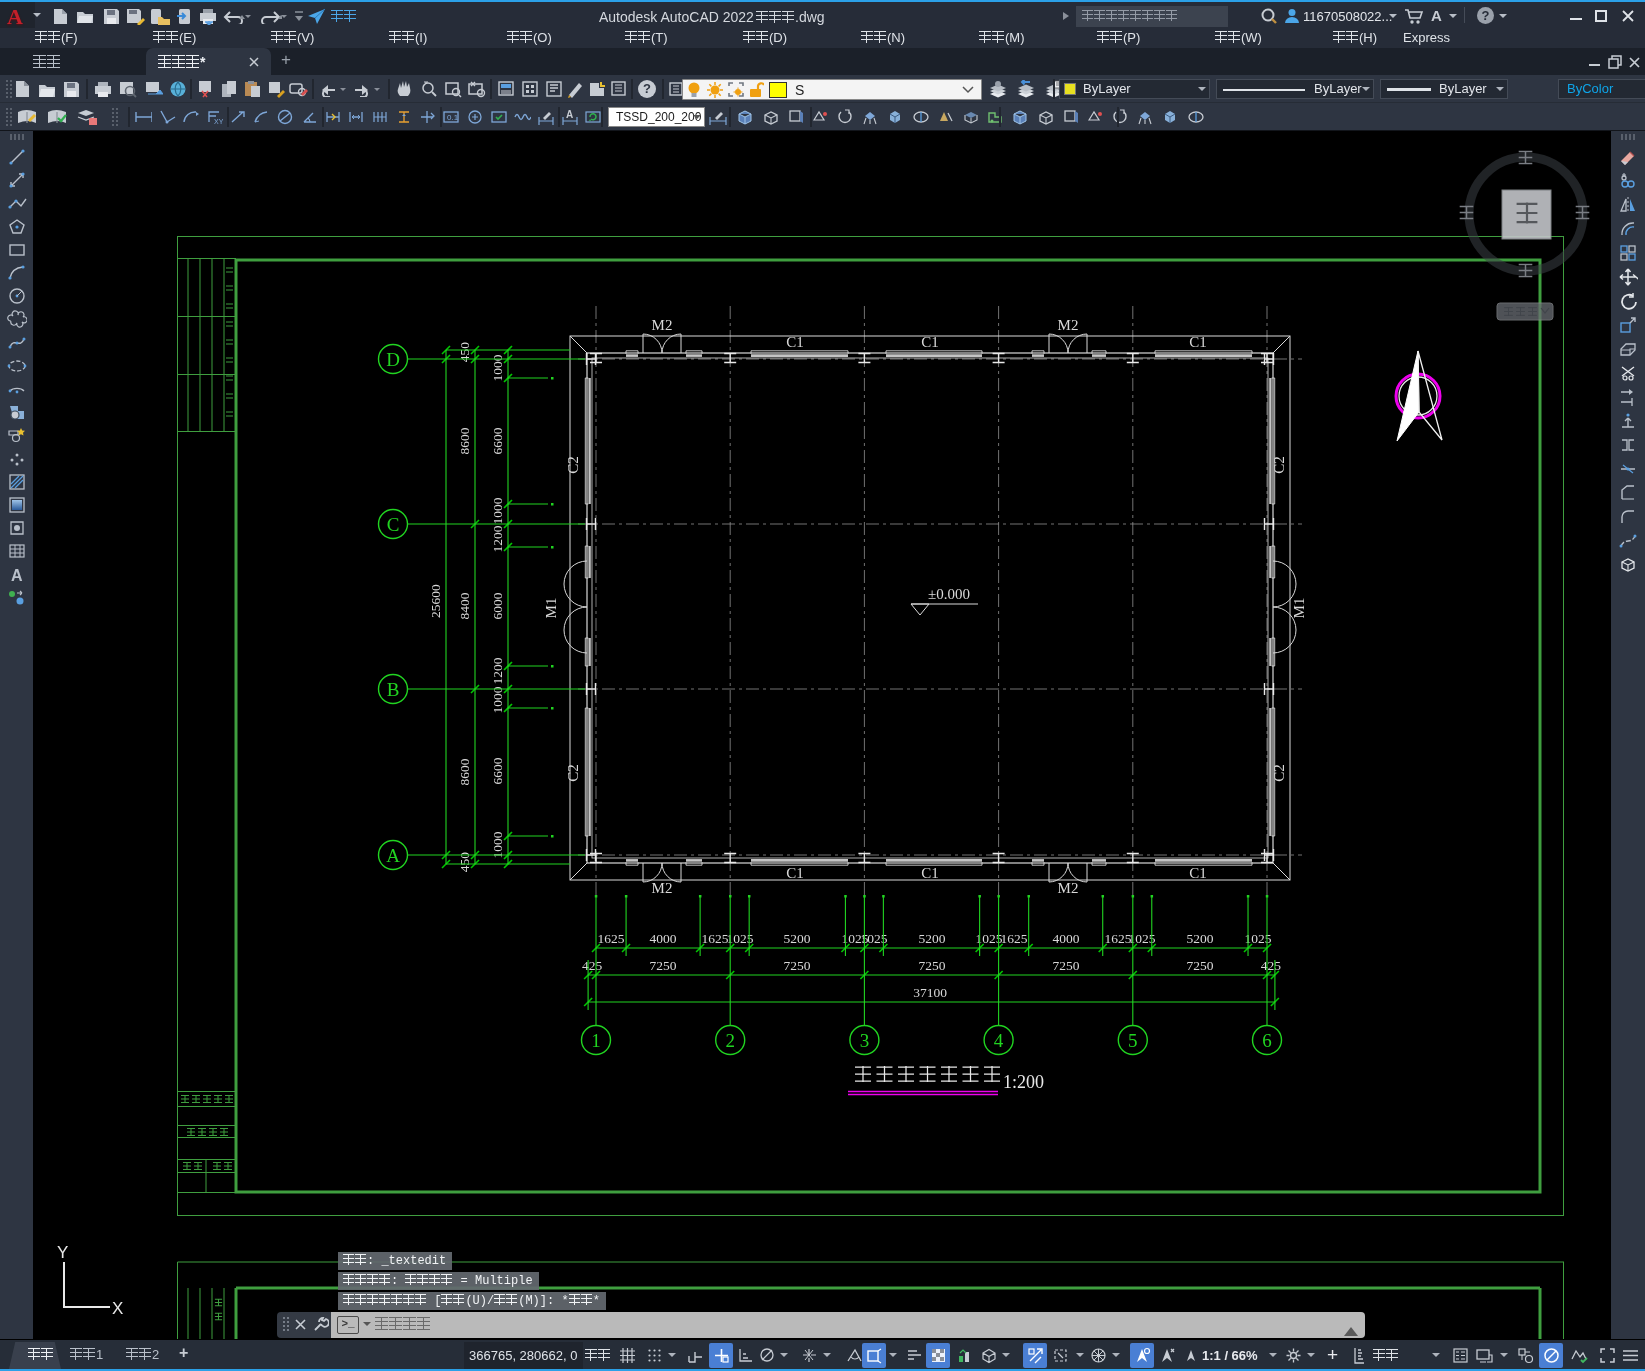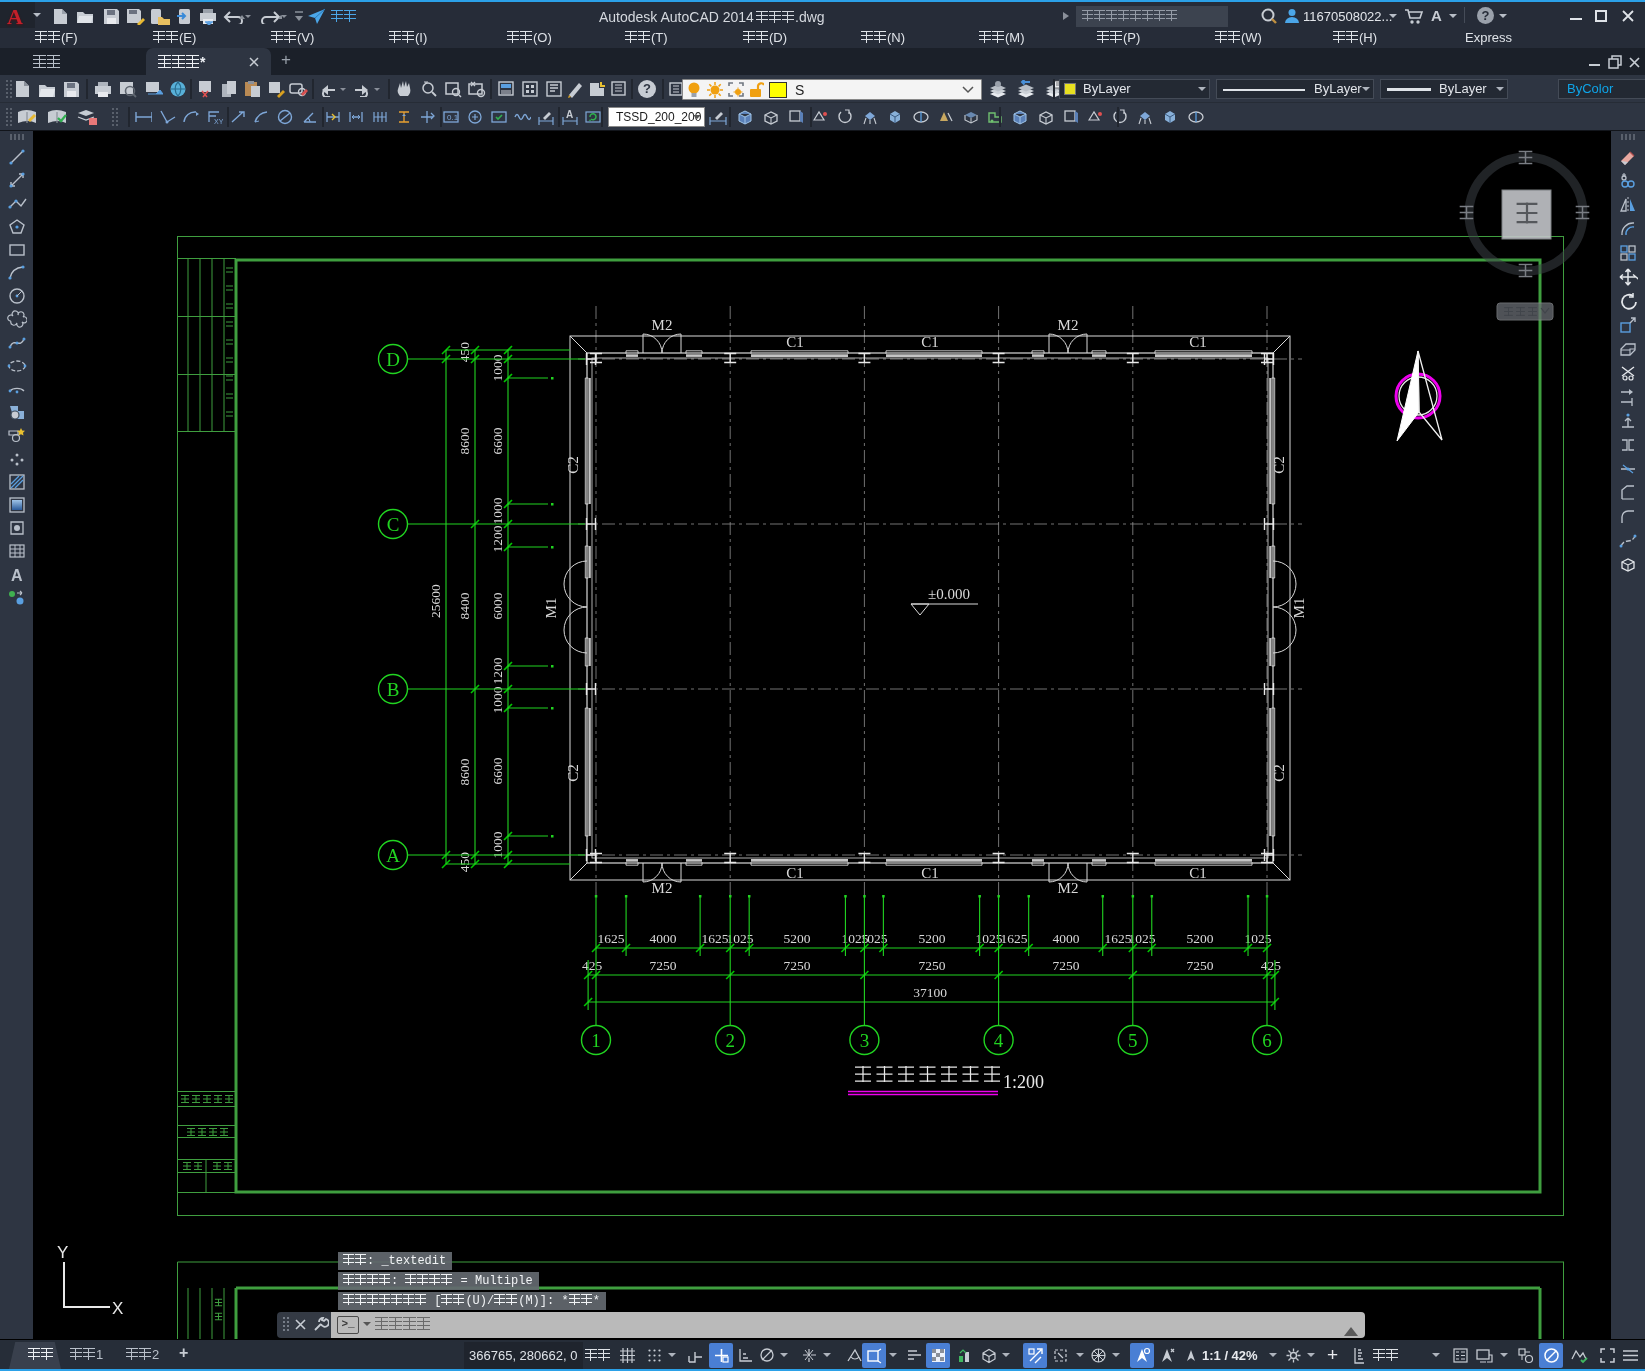--- a/index.html
+++ b/index.html
@@ -372,21 +372,21 @@
       <div class="abs" style="left:281px;top:13px;width:0;height:0;border:3.5px solid transparent;border-top-color:#8a909a"></div>
       <svg class="abs" style="left:293px;top:9px" width="12" height="12" viewBox="0 0 12 12" fill="none">
         <path d="M2,1 h8" stroke="#8a909a" stroke-width="1.5"></path>
         <path d="M2,5 l4,5 4,-5 z" fill="#8a909a"></path>
       </svg>
       <svg class="abs" style="left:307px;top:6px" width="19" height="17" viewBox="0 0 19 17" fill="none">
         <path d="M1,8 L18,1 L10,16 L8,10 Z" fill="#4ba6e8"></path>
         <path d="M8,10 L18,1" stroke="#2a7ab8" stroke-width="1"></path>
       </svg>
  <div class="abs" style="left:331px;top:7px;color:#4ba6e8;font-size:13px"><i class="hz"></i><i class="hz"></i></div>
- <div class="abs" style="left:599px;top:7px;color:#d4d8de;font-size:14px">Autodesk AutoCAD 2014</div>
+ <div class="abs" style="left:599px;top:7px;color:#d4d8de;font-size:14px">Autodesk AutoCAD 2022</div>
  <div class="abs" style="left:756px;top:7px;color:#d4d8de;font-size:14px"><i class="hz"></i><i class="hz"></i><i class="hz"></i>.dwg</div>
  <div class="abs" style="left:1063px;top:10px;width:0;height:0;border-left:6px solid #8a909a;border-top:4px solid transparent;border-bottom:4px solid transparent"></div>
  <div class="abs" style="left:1076px;top:4px;width:152px;height:21px;background:#3c434f;color:#949ba6;font-size:12px;font-style:italic;padding:3px 6px"><i class="hz s11"></i><i class="hz s11"></i><i class="hz s11"></i><i class="hz s11"></i><i class="hz s11"></i><i class="hz s11"></i><i class="hz s11"></i><i class="hz s11"></i></div>
  <svg class="abs" style="left:1260px;top:5px" width="18" height="18" viewBox="0 0 18 18">
         <circle cx="8" cy="8" r="5.5" fill="none" stroke="#c7ccd3" stroke-width="2"></circle>
         <path d="M12,12 L16,16" stroke="#c09040" stroke-width="2.4"></path>
       </svg>
  <svg class="abs" style="left:1283px;top:5px" width="18" height="18" viewBox="0 0 18 18">
         <circle cx="9" cy="5.5" r="3.5" fill="#4ba6e8"></circle>
         <path d="M2,16 a7,6 0 0 1 14,0 z" fill="#4ba6e8"></path>
@@ -415,21 +415,21 @@
       <span class="mi" style="left:271px"><i class="hz"></i><i class="hz"></i>(V)</span>
       <span class="mi" style="left:389px"><i class="hz"></i><i class="hz"></i>(I)</span>
       <span class="mi" style="left:507px"><i class="hz"></i><i class="hz"></i>(O)</span>
       <span class="mi" style="left:625px"><i class="hz"></i><i class="hz"></i>(T)</span>
       <span class="mi" style="left:743px"><i class="hz"></i><i class="hz"></i>(D)</span>
       <span class="mi" style="left:861px"><i class="hz"></i><i class="hz"></i>(N)</span>
       <span class="mi" style="left:979px"><i class="hz"></i><i class="hz"></i>(M)</span>
       <span class="mi" style="left:1097px"><i class="hz"></i><i class="hz"></i>(P)</span>
       <span class="mi" style="left:1215px"><i class="hz"></i><i class="hz"></i>(W)</span>
       <span class="mi" style="left:1333px"><i class="hz"></i><i class="hz"></i>(H)</span>
-      <span class="mi" style="left:1465px">Express</span>
+      <span class="mi" style="left:1403px">Express</span>
     </div>
 <div id="tabbar">
  <div class="abs" style="left:33px;top:6px;color:#b9c0ca;font-size:14px"><i class="hz s13"></i><i class="hz s13"></i></div>
  <div class="abs" style="left:146px;top:0;width:125px;height:27px;background:#2e3542;border-radius:7px 7px 0 0"></div>
  <div class="abs" style="left:158px;top:6px;color:#eef1f5;font-size:14px;font-weight:bold"><i class="hz s13"></i><i class="hz s13"></i><i class="hz s13"></i>*</div>
  <svg class="abs" style="left:248px;top:8px" width="12" height="12" viewBox="0 0 12 12">
         <path d="M2,2 L10,10 M10,2 L2,10" stroke="#c7ccd3" stroke-width="1.5"></path>
       </svg>
  <div class="abs" style="left:281px;top:2px;color:#9aa1ab;font-size:17px">+</div>
  <div class="abs" style="left:1589px;top:16px;width:11px;height:2px;background:#c7ccd3"></div>
@@ -1077,21 +1077,21 @@
         <path d="M9,3 l5,13 -5,-4 -5,4 z" fill="#fff"></path>
         <circle cx="14" cy="5" r="2.5" stroke="#fff" stroke-width="1.2"></circle>
       </svg>
       <svg class="abs" style="left:1158px;top:6px" width="19" height="19" viewBox="0 0 19 19" fill="none">
         <path d="M9,3 l5,13 -5,-4 -5,4 z" fill="#c7ccd3"></path>
         <path d="M13,3 l3,3 m0,-3 l-3,3" stroke="#c7ccd3" stroke-width="1.3"></path>
       </svg>
       <svg class="abs" style="left:1182px;top:6px" width="19" height="19" viewBox="0 0 19 19" fill="none">
         <path d="M9,4 l4,11 -4,-3 -4,3 z" fill="#c7ccd3"></path>
       </svg>
-      <div class="abs" style="left:1202px;top:8px;color:#e8eaee;font-size:13px;font-weight:bold">1:1 / 42%</div>
+      <div class="abs" style="left:1202px;top:8px;color:#e8eaee;font-size:13px;font-weight:bold">1:1 / 66%</div>
       <div class="abs" style="left:1269px;top:13px;width:0;height:0;border:4px solid transparent;border-top-color:#aeb4bd"></div>
       <svg class="abs" style="left:1284px;top:6px" width="19" height="19" viewBox="0 0 19 19" fill="none">
         <circle cx="9.5" cy="9.5" r="3" stroke="#c7ccd3" stroke-width="1.4"></circle>
         <path d="M9.5,2.5 v3 m0,8 v3 M2.5,9.5 h3 m8,0 h3 M4.5,4.5 l2.2,2.2 m5.6,5.6 l2.2,2.2 M14.5,4.5 l-2.2,2.2 m-5.6,5.6 l-2.2,2.2" stroke="#c7ccd3" stroke-width="1.3"></path>
       </svg>
       <div class="abs" style="left:1307px;top:13px;width:0;height:0;border:4px solid transparent;border-top-color:#aeb4bd"></div>
       <div class="abs" style="left:1327px;top:4px;color:#e8eaee;font-size:19px">+</div>
       <svg class="abs" style="left:1350px;top:6px" width="19" height="19" viewBox="0 0 19 19" fill="none">
         <path d="M5,2 v15 h9 M8,4 h3 m-3,3 h4 m-4,3 h3 m-3,3 h5" stroke="#c7ccd3" stroke-width="1.3"></path>
       </svg>

